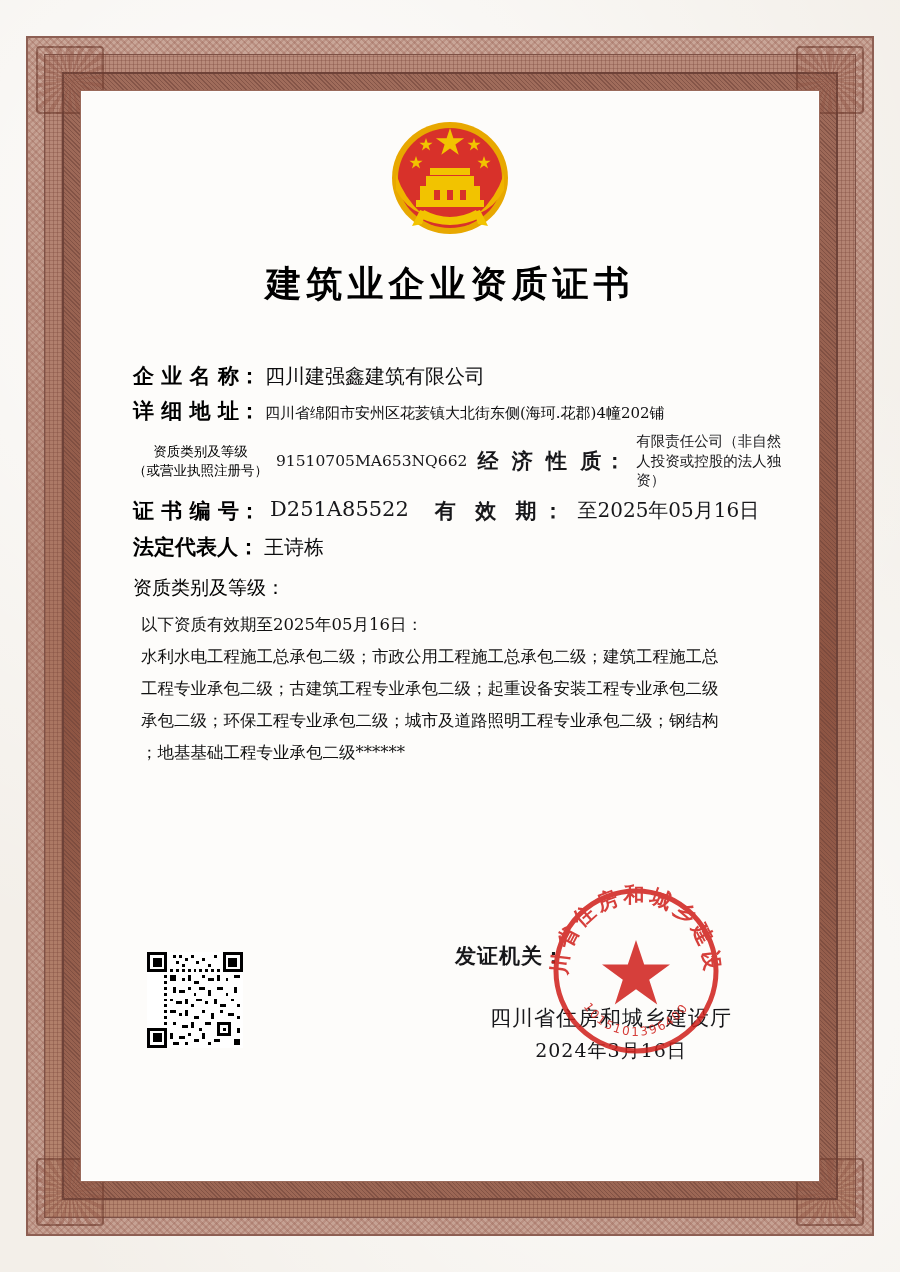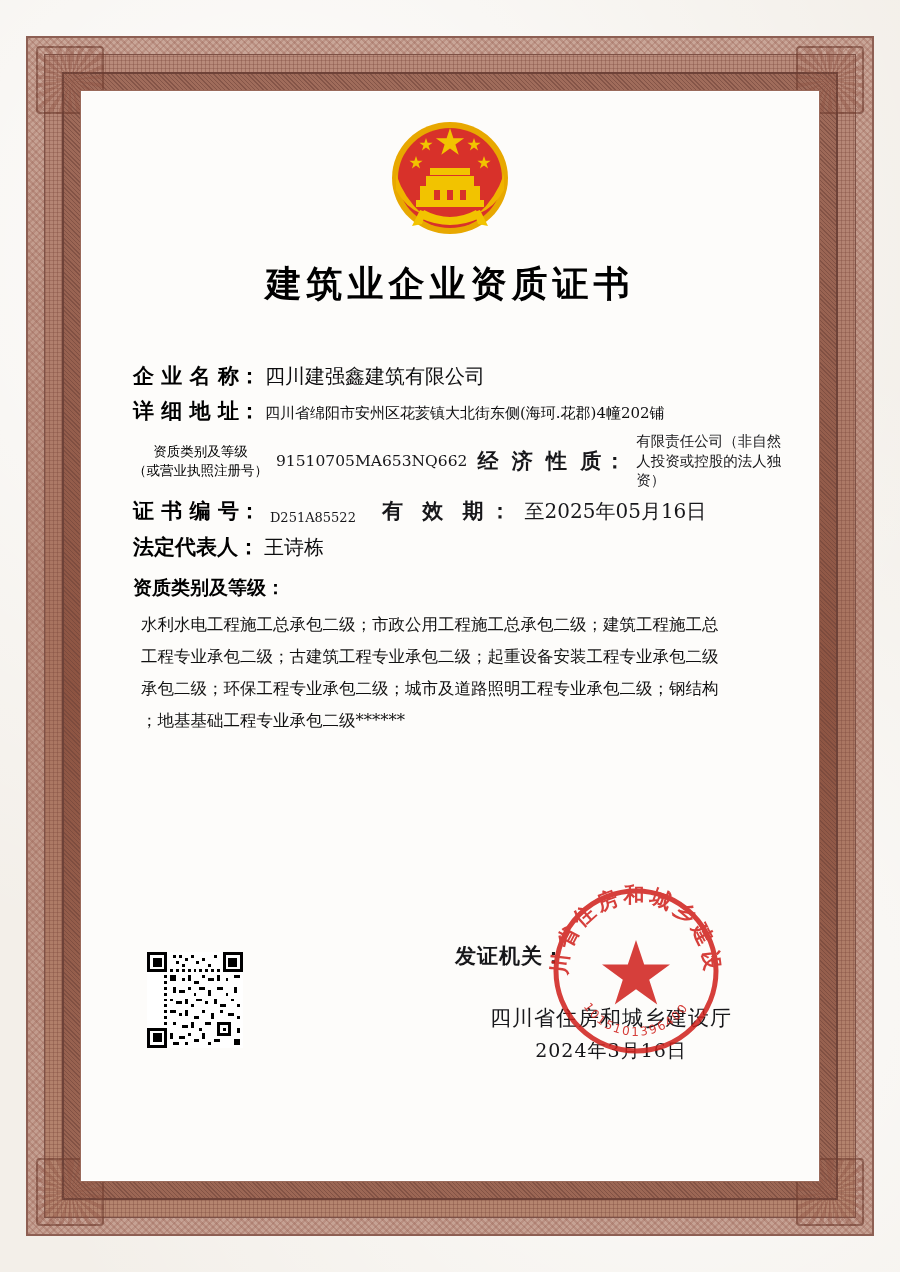--- a/index.html
+++ b/index.html
@@ -167,27 +167,27 @@
   .econ-value {
     font-family: "DejaVu Serif", "Liberation Serif", serif;
     font-size: 14.5px;
     line-height: 1.35;
     margin-left: 8px;
     max-width: 190px;
   }
 
   .row-cert {
     display: flex;
-    align-items: flex-end;
+    align-items: flex-start;
     margin-bottom: 8px;
     margin-top: 4px;
   }
   .cert-no-val {
     font-family: "DejaVu Serif", "Liberation Serif", serif;
-    font-size: 13px;
+    font-size: 21px;
     margin-left: 10px;
     white-space: nowrap;
   }
   .valid-label {
     font-family: "DejaVu Sans", "Liberation Sans", sans-serif;
     font-weight: bold;
     font-size: 21px;
     letter-spacing: 6px;
     margin-left: 26px;
     white-space: nowrap;
@@ -195,21 +195,21 @@
   .valid-value {
     font-family: "DejaVu Serif", "Liberation Serif", serif;
     font-size: 20px;
     margin-left: 8px;
     white-space: nowrap;
   }
 
   
   .qual-head {
     font-family: "DejaVu Sans", "Liberation Sans", sans-serif;
-    font-weight: bold;
+    font-weight: normal;
     font-size: 19px;
     margin-top: 14px;
     margin-bottom: 8px;
     color: #000;
   }
   .qual-body {
     font-family: "DejaVu Serif", "Liberation Serif", serif;
     font-size: 16.5px;
     line-height: 1.95;
     color: #111;
@@ -349,20 +349,21 @@
       </div>
 
       <div class="row">
         <span class="lbl">法定代表人：</span>
         <span class="val">王诗栋</span>
       </div>
 
       <div class="qual-head">资质类别及等级：</div>
 
       <div class="qual-body">
+        <div class="line">以下资质有效期至2025年05月16日：</div>
         <div class="line">水利水电工程施工总承包二级；市政公用工程施工总承包二级；建筑工程施工总</div>
         <div class="line">工程专业承包二级；古建筑工程专业承包二级；起重设备安装工程专业承包二级</div>
         <div class="line">承包二级；环保工程专业承包二级；城市及道路照明工程专业承包二级；钢结构</div>
         <div class="line">；地基基础工程专业承包二级******</div>
       </div>
     </div>
 
     <div class="qr">
       <svg width="96" height="96" viewBox="0 0 33 33" shape-rendering="crispEdges" aria-hidden="true">
         <rect width="33" height="33" fill="#ffffff"></rect>

